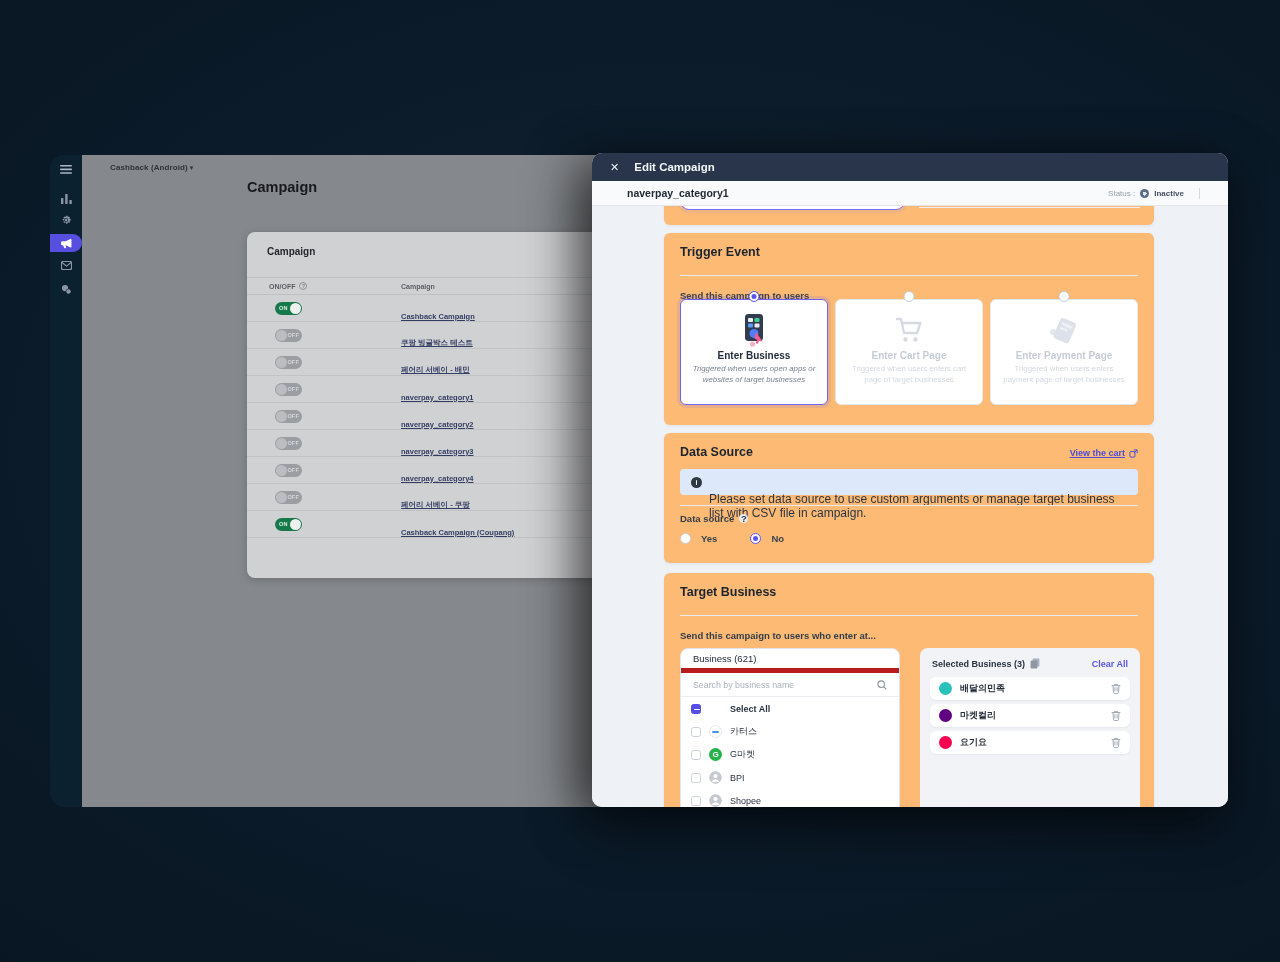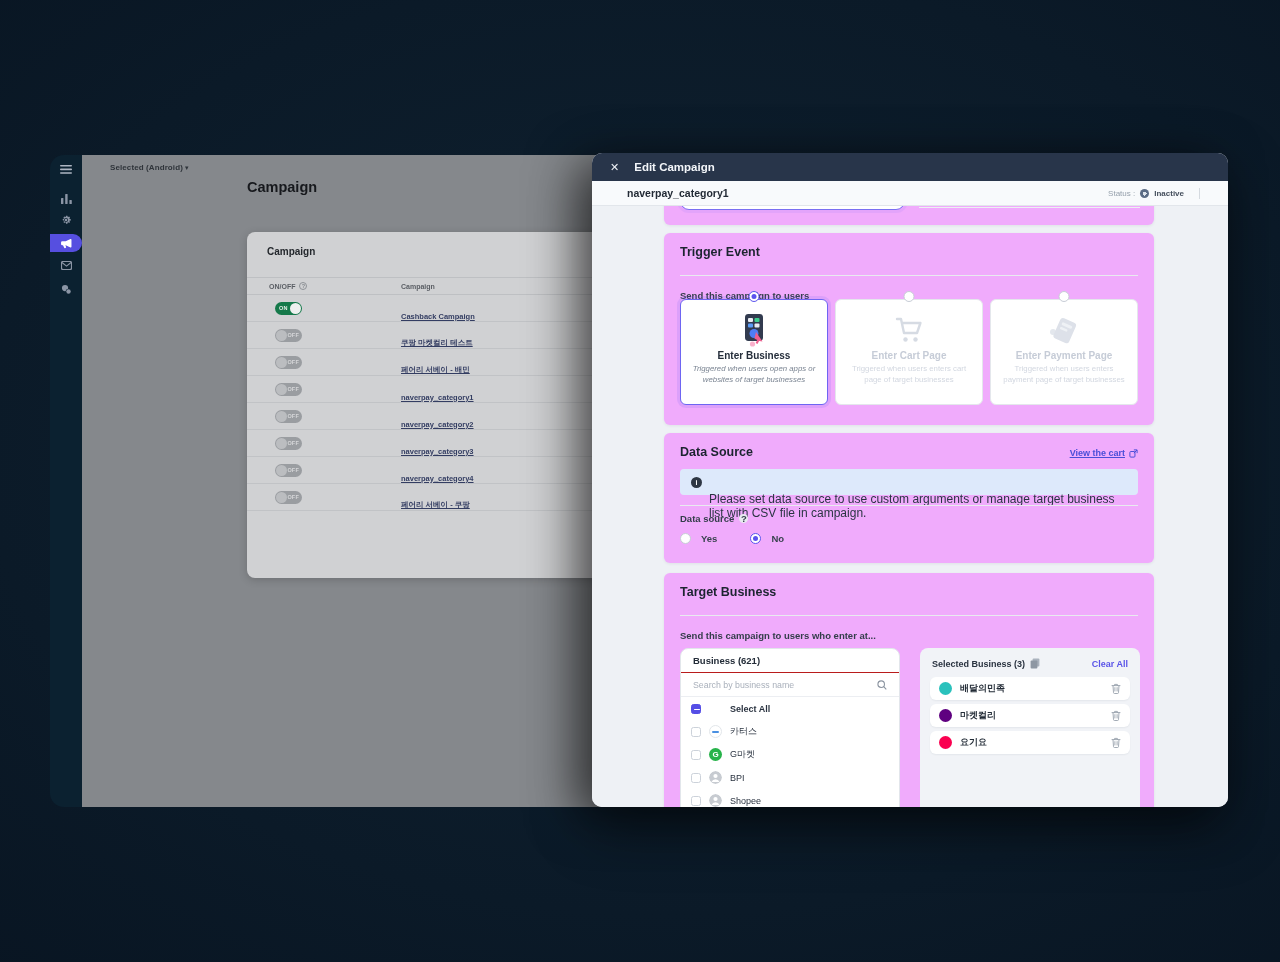--- a/index.html
+++ b/index.html
@@ -47,21 +47,21 @@
   .m-sub { position:absolute; left:0; top:28px; width:100%; height:25px; background:#f8fafc; border-bottom:1px solid #e2e6eb;
     display:flex; align-items:center; z-index:4; }
   .m-sub-name { margin-left:35px; font-size:10.5px; font-weight:600; color:#222a35; }
   .m-sub-right { margin-left:auto; margin-right:28px; display:flex; align-items:center; gap:5px; }
   .status-label { font-size:8px; color:#96a0ac; }
   .status-dot { width:9px; height:9px; border-radius:50%; background:radial-gradient(circle at 50% 50%, #dfe5ec 0 2px, #5b6c85 2px); }
   .status-value { font-size:8px; font-weight:600; color:#454f5d; }
   .m-sub-divider { width:1px; height:11px; background:#d5dae0; margin-left:10px; }
   .m-body { position:absolute; left:0; top:53px; right:0; bottom:0; background:#eef1f5; overflow:hidden; z-index:3; }
 
-  .m-card { position:absolute; left:72px; width:490px; background:#f0abfc; border-radius:6px; box-shadow:0 1px 3px rgba(25,35,55,.07); }
+  .m-card { position:absolute; left:72px; width:490px; background:#fdba74; border-radius:6px; box-shadow:0 1px 3px rgba(25,35,55,.07); }
   .sec-title { position:absolute; left:16px; top:12px; font-size:12.5px; font-weight:700; color:#1c2430; }
   .sec-divider { position:absolute; left:16px; right:16px; top:42px; height:1px; background:#e8ebef; }
   .sec-subtitle { position:absolute; left:16px; top:57px; font-size:9.5px; font-weight:600; color:#333d4a; }
 
   
   .card-name { top:-153px; height:172px; }
   .name-input { position:absolute; left:16px; bottom:15px; width:225px; height:48px; background:#fff;
     border:1.5px solid #7a6ff2; border-radius:9px; box-shadow:0 0 0 3px rgba(122,111,242,.10); }
   .name-input-line { position:absolute; left:255px; right:14px; bottom:17px; height:1px; background:#eceff3; }
 
@@ -95,21 +95,21 @@
   .ds-label span { font-size:9.5px; font-weight:600; color:#333d4a; }
   .help-badge { width:9px; height:9px; border-radius:50%; background:#e7eaef; color:#8d96a2; font-size:6px; font-weight:700; display:flex; align-items:center; justify-content:center; }
   .ds-radios { position:absolute; left:16px; top:100px; display:flex; align-items:center; gap:9px; }
   .ds-radio-item { display:flex; align-items:center; gap:10px; cursor:pointer; }
   .ds-radio-item + .ds-radio-item { margin-left:24px; }
   .ds-radio-item span { font-size:9.5px; color:#39434f; font-weight:600; }
 
   
   .card-target { top:367px; height:330px; }
   .biz-panel { position:absolute; left:16px; top:75px; width:220px; height:248px; background:#fff; border:1px solid #e2e6eb; border-radius:8px; overflow:hidden; }
-  .biz-header { height:24px; display:flex; align-items:center; padding:0 12px; font-size:9.5px; font-weight:700; color:#232c38; border-bottom:1px solid #b91c1c; }
+  .biz-header { height:24px; display:flex; align-items:center; padding:0 12px; font-size:9.5px; font-weight:400; color:#232c38; border-bottom:5px solid #b91c1c; }
   .biz-search { height:24px; display:flex; align-items:center; padding:0 12px; border-bottom:1px solid #eceef2; gap:6px; }
   .biz-search input { flex:1; border:none; outline:none; font-size:8.8px; color:#333; font-family:inherit; }
   .biz-search input::placeholder { color:#a9b0bb; }
   .biz-row { height:23px; display:flex; align-items:center; padding:0 10px; gap:8px; cursor:pointer; }
   .biz-row .lbl { font-size:9px; color:#2a3340; }
   .biz-row.select-all .lbl { font-weight:700; margin-left:21px; }
   .checkbox { width:10px; height:10px; border:1px solid #ccd2da; border-radius:2.5px; background:#fff; flex:0 0 auto; }
   .checkbox.indet { background:#554ee6; border-color:#554ee6; position:relative; }
   .checkbox.indet::after { content:""; position:absolute; left:2px; top:4px; width:6px; height:1.6px; background:#fff; border-radius:1px; }
   .brand { width:13px; height:13px; border-radius:50%; flex:0 0 auto; display:flex; align-items:center; justify-content:center; overflow:hidden; }
@@ -171,21 +171,21 @@
             <circle cx="4.4" cy="4.4" r="3.4" fill="#8b95a5"></circle>
             <circle cx="8.2" cy="8.2" r="3" fill="#0b2130"></circle>
             <circle cx="8.2" cy="8.2" r="2.4" fill="#8b95a5"></circle>
           </svg>
       </div>
     </div>
   </div>
 
   <div class="content">
     <div class="workspace">
-      <span>Selected (Android)</span><span class="caret"> ▾</span>
+      <span>Cashback (Android)</span><span class="caret"> ▾</span>
     </div>
     <div class="page-title">Campaign</div>
 
     <div class="camp-card">
       <div class="camp-card-title">Campaign</div>
       <div class="camp-thead">
         <div class="col1">
           <span>ON/OFF</span>
           <span class="q-badge">?</span>
         </div>
@@ -201,21 +201,21 @@
             </div>
             <a class="camp-link">Cashback Campaign</a>
           </div>
           <div class="camp-row">
             <div class="col1">
               <div class="toggle off">
                 <span class="t-label">OFF</span>
                 <span class="knob"></span>
               </div>
             </div>
-            <a class="camp-link">쿠팡 마켓컬리 테스트</a>
+            <a class="camp-link">쿠팡 빙글박스 테스트</a>
           </div>
           <div class="camp-row">
             <div class="col1">
               <div class="toggle off">
                 <span class="t-label">OFF</span>
                 <span class="knob"></span>
               </div>
             </div>
             <a class="camp-link">페어리 서베이 - 배민</a>
           </div>
@@ -256,20 +256,29 @@
             <a class="camp-link">naverpay_category4</a>
           </div>
           <div class="camp-row">
             <div class="col1">
               <div class="toggle off">
                 <span class="t-label">OFF</span>
                 <span class="knob"></span>
               </div>
             </div>
             <a class="camp-link">페어리 서베이 - 쿠팡</a>
+          </div>
+          <div class="camp-row">
+            <div class="col1">
+              <div class="toggle on">
+                <span class="t-label">ON</span>
+                <span class="knob"></span>
+              </div>
+            </div>
+            <a class="camp-link">Cashback Campaign (Coupang)</a>
           </div>
         </div>
     </div>
   </div>
 
   <div class="modal">
     <div class="m-header">
       <span class="m-close">✕</span>
       <span class="m-title">Edit Campaign</span>
     </div>

